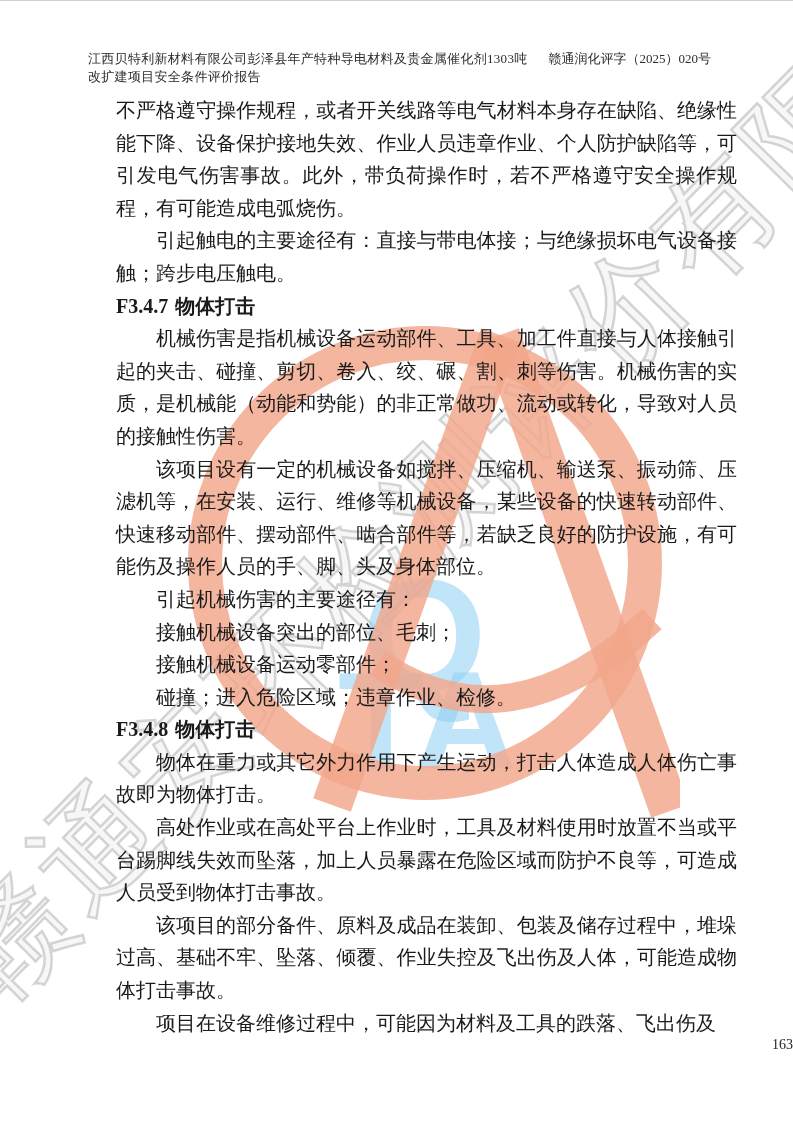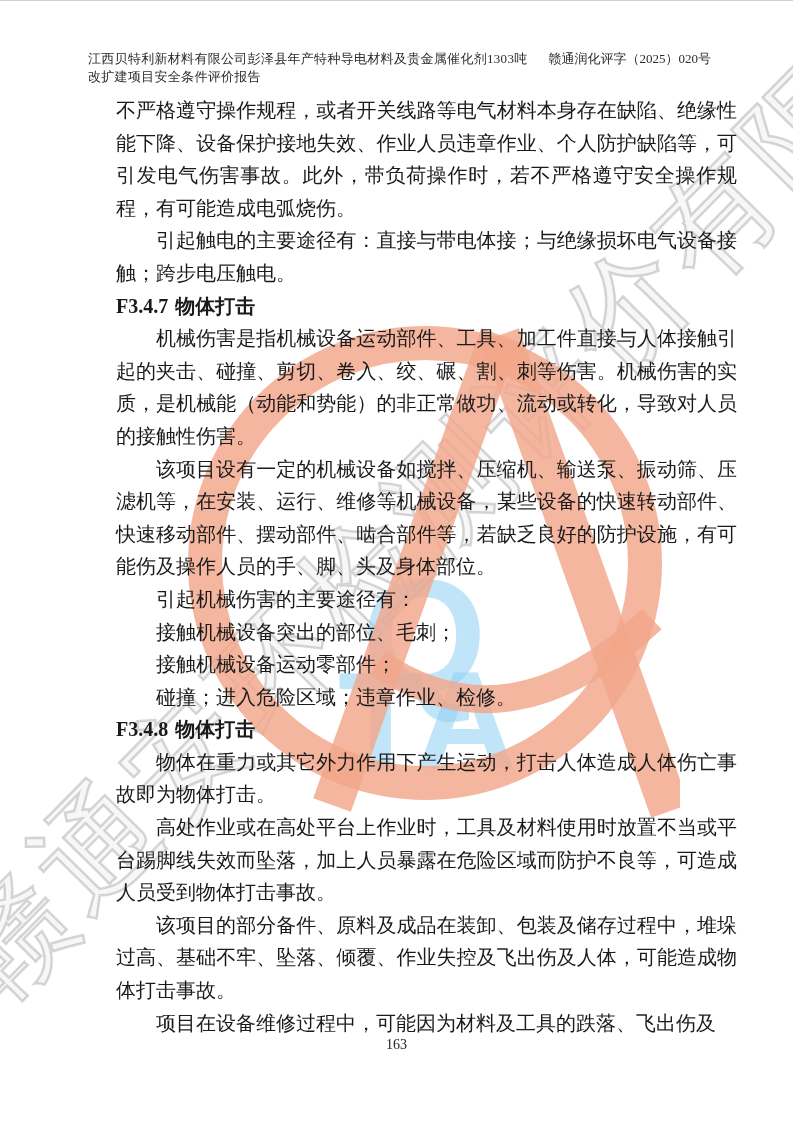--- a/index.html
+++ b/index.html
@@ -82,21 +82,21 @@
     font-weight:600;
   }
   .content .heading .title{
     font-family:"Liberation Sans","DejaVu Sans",sans-serif;
     margin-left:7px;
   }
   
   .footer{
     position:absolute;
     left:0;right:0;top:1036px;
-    text-align:center;
+    text-align:right;
     font-size:14px;
     color:#222;
     z-index:10;
   }
 </style>
 </head>
 <body>
 
 <div class="page">
 

